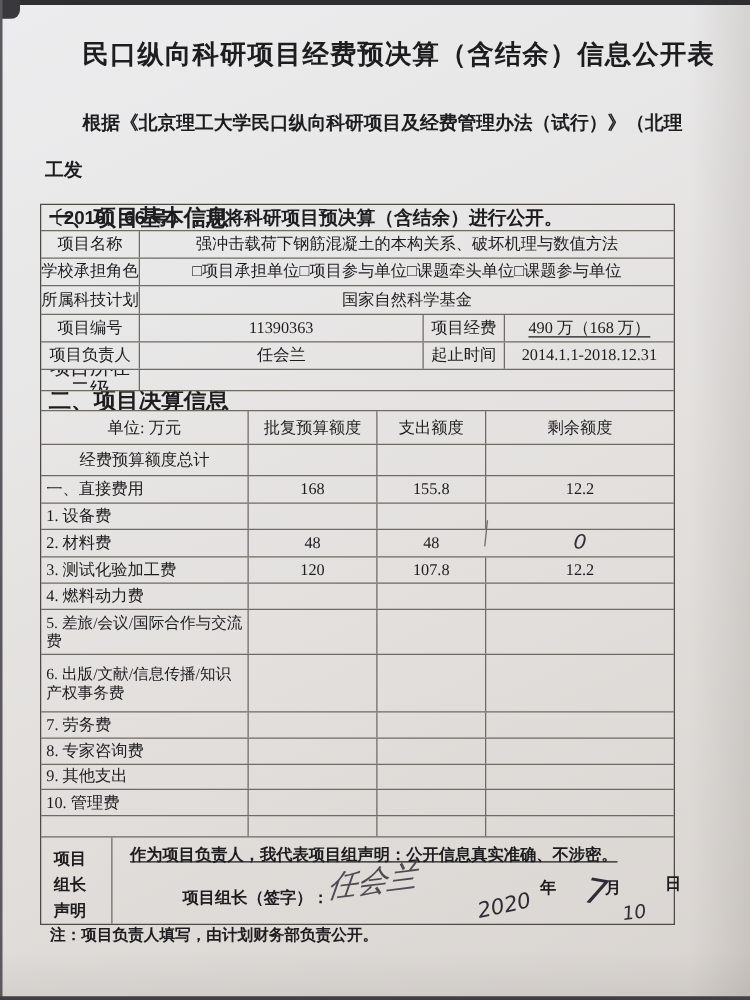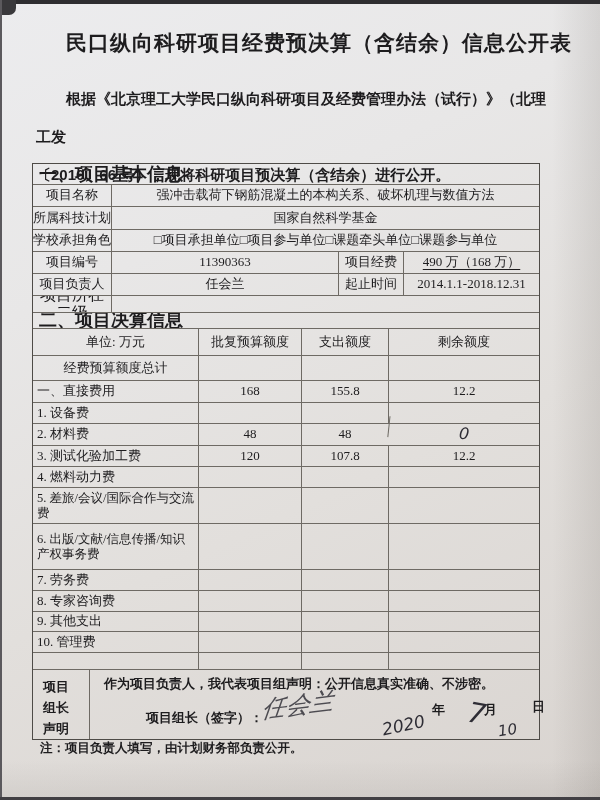--- a/index.html
+++ b/index.html
@@ -38,21 +38,21 @@
     font-size:18px;justify-content:flex-start;padding-left:6px;}
   .td.left{justify-content:flex-start;text-align:left;padding:1px 4px;}
   .underlined{text-decoration:underline;text-underline-offset:3px;}
   .opt{white-space:nowrap;}
   .hand{font-family:"DejaVu Sans",sans-serif;font-style:italic;color:#2e2d35;}
   .zero{font-size:16px;transform:rotate(6deg);}
   .decl-label{flex-direction:column;justify-content:flex-end;align-items:flex-start;
     padding:4px 0 0 10px;font-weight:bold;font-size:13px;line-height:21px;
     font-family:"Liberation Sans",sans-serif;}
   .decl-cell{position:relative;display:block;padding:7px 8px 0 14px;text-align:left;overflow:visible;}
-  .statement{font-family:"Liberation Sans",sans-serif;font-weight:bold;font-size:13px;}
+  .statement{font-family:"Liberation Sans",sans-serif;font-weight:bold;font-size:13px;text-decoration:underline;}
   .sign-label{position:absolute;left:56px;top:41px;font-family:"Liberation Sans",sans-serif;
     font-weight:bold;font-size:13px;}
   .signature{position:absolute;left:172px;top:22px;font-size:24px;opacity:.82;
     transform:rotate(-7deg) skewX(-14deg);white-space:nowrap;}
   .ymd{position:absolute;font-family:"Liberation Sans",sans-serif;font-weight:bold;font-size:13px;}
   .u-year{left:342px;top:33px;}
   .u-month{left:394px;top:33px;}
   .u-day{left:442px;top:30px;}
   .h-year{position:absolute;left:292px;top:46px;font-size:17px;transform:rotate(-12deg);}
   .h-month{position:absolute;left:378px;top:28px;font-size:28px;transform:rotate(10deg);z-index:3;}
@@ -82,33 +82,33 @@
 
     <div class="tr first" style="height:20px">
       <div class="td nb fill sec-header">一、项目基本信息</div>
     </div>
 
     <div class="tr" style="height:22px">
       <div class="td nb w78">项目名称</div>
       <div class="td fill">强冲击载荷下钢筋混凝土的本构关系、破坏机理与数值方法</div>
     </div>
 
-    <div class="tr" style="height:23px">
-      <div class="td nb w78">所属科技计划</div>
-      <div class="td fill">国家自然科学基金</div>
-    </div>
-
     <div class="tr" style="height:22px">
       <div class="td nb w78">学校承担角色</div>
       <div class="td fill">
         <span class="opt"><span>□</span><span>项目承担单位</span></span>
         <span class="opt"><span>□</span><span>项目参与单位</span></span>
         <span class="opt"><span>□</span><span>课题牵头单位</span></span>
         <span class="opt"><span>□</span><span>课题参与单位</span></span>
       </div>
+    </div>
+
+    <div class="tr" style="height:23px">
+      <div class="td nb w78">所属科技计划</div>
+      <div class="td fill">国家自然科学基金</div>
     </div>
 
     <div class="tr" style="height:22px">
       <div class="td nb w78">项目编号</div>
       <div class="td w227">11390363</div>
       <div class="td w65">项目经费</div>
       <div class="td fill">
           <span class="underlined">490 万（168 万）</span>
         </div>
     </div>

